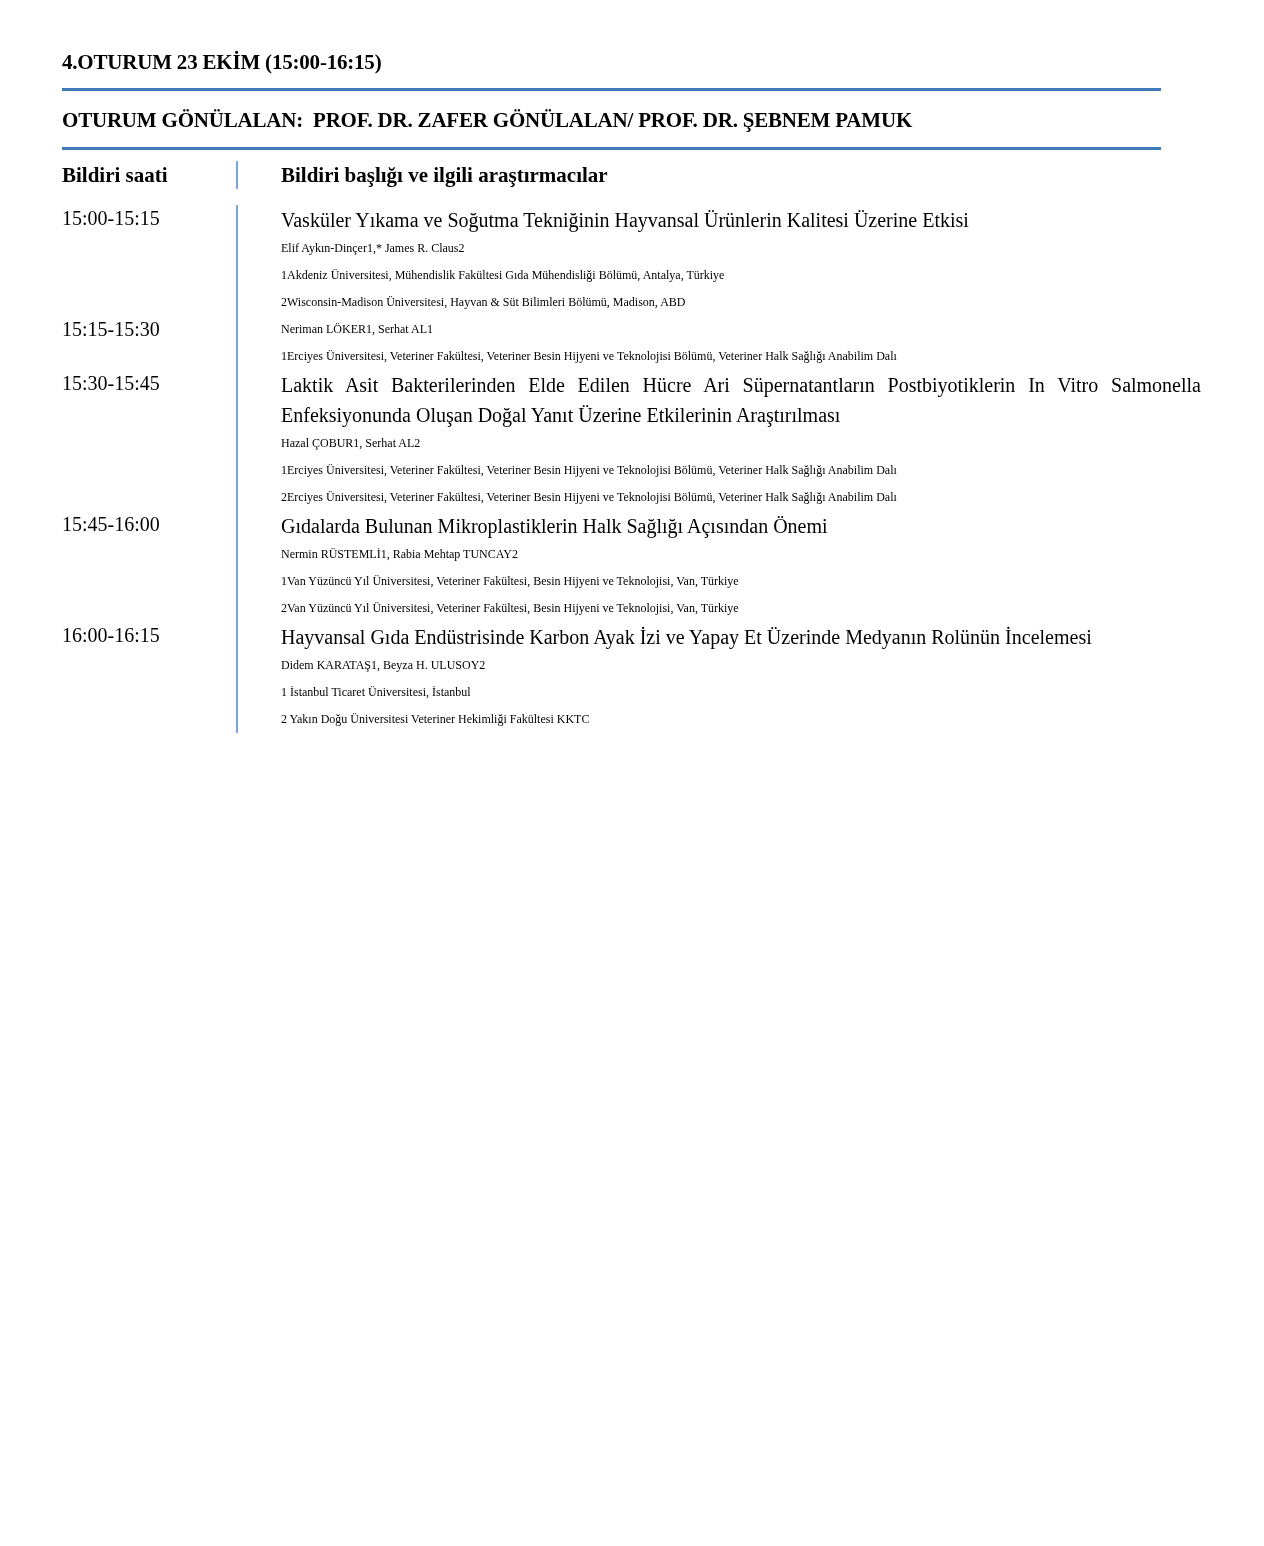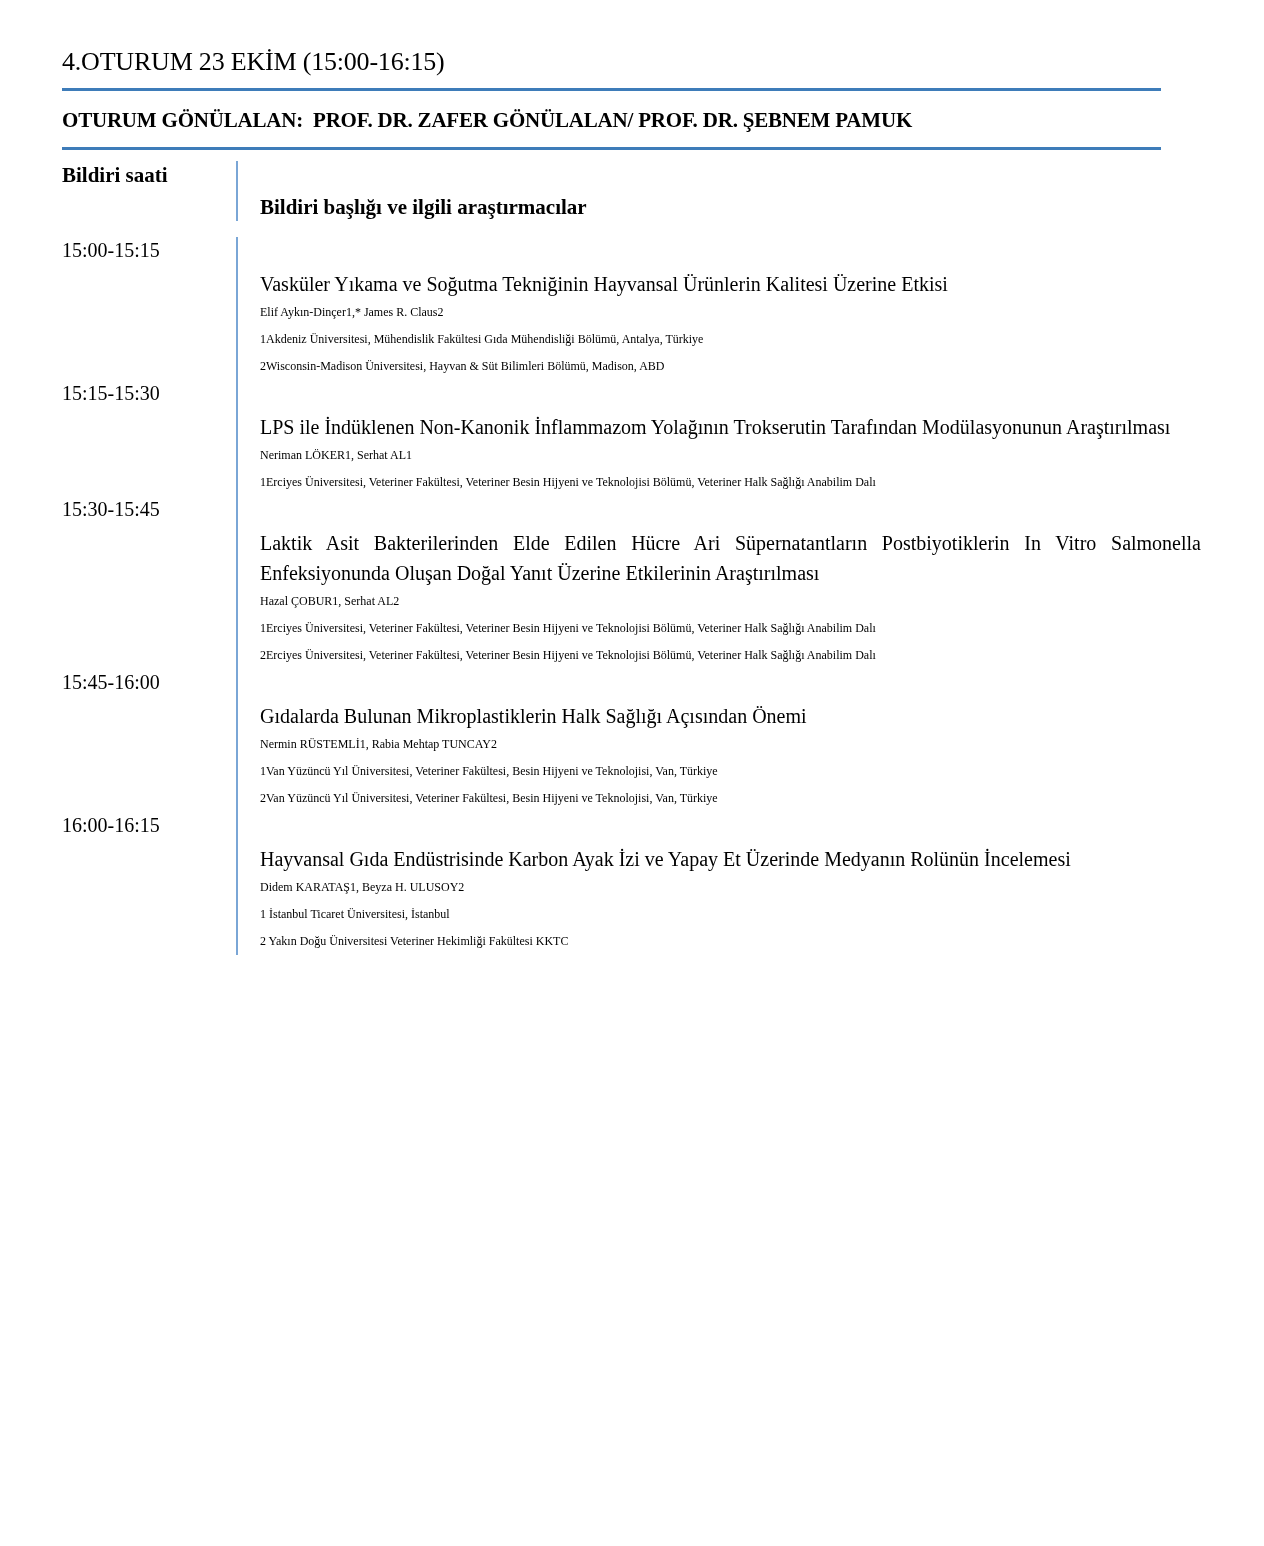--- a/index.html
+++ b/index.html
@@ -15,22 +15,22 @@
     min-height:1546px;
     font-family:"Liberation Serif","DejaVu Serif",serif;
     color:var(--text);
     margin:0 auto;
     position:relative;
   }
   .page{
     padding:48px 61px 0 62px;
   }
   .session-title{
-    font-size:26px;
-    font-weight:normal;
+    font-size:21px;
+    font-weight:bold;
     line-height:28px;
     letter-spacing:-0.2px;
   }
   .rule{
     height:3px;
     width:1099px;
     background:var(--rule-blue);
   }
   .rule-top{margin-top:12px;}
   .rule-bottom{margin-top:13px;}
@@ -53,24 +53,23 @@
   .time-cell{
     width:176px;
     flex:0 0 176px;
     border-right:2px solid var(--divider-blue);
     font-size:20px;
     line-height:27px;
     padding-right:2px;
   }
   .content-cell{
     flex:1 1 auto;
-    padding-left:22px;
+    padding-left:43px;
     width:963px;
     max-width:963px;
-    margin-top:32px;
   }
   .header-row{padding-bottom:16px;}
   .header-row .time-cell,
   .header-row .content-cell{
     font-size:21px;
     font-weight:bold;
     line-height:28px;
   }
   .title{
     font-size:20px;
@@ -114,21 +113,20 @@
       <div class="affils">
               <div class="affil">1Akdeniz Üniversitesi, Mühendislik Fakültesi Gıda Mühendisliği Bölümü, Antalya, Türkiye</div>
               <div class="affil">2Wisconsin-Madison Üniversitesi, Hayvan &amp; Süt Bilimleri Bölümü, Madison, ABD</div>
             </div>
     </div>
   </div>
 
   <div class="sched-row">
     <div class="time-cell">15:15-15:30</div>
     <div class="content-cell">
-      <div class="title">LPS ile İndüklenen Non-Kanonik İnflammazom Yolağının Trokserutin Tarafından Modülasyonunun Araştırılması</div>
       <div class="authors">Neriman LÖKER1, Serhat AL1</div>
       <div class="affils">
               <div class="affil">1Erciyes Üniversitesi, Veteriner Fakültesi, Veteriner Besin Hijyeni ve Teknolojisi Bölümü, Veteriner Halk Sağlığı Anabilim Dalı</div>
             </div>
     </div>
   </div>
 
   <div class="sched-row">
     <div class="time-cell">15:30-15:45</div>
     <div class="content-cell">

